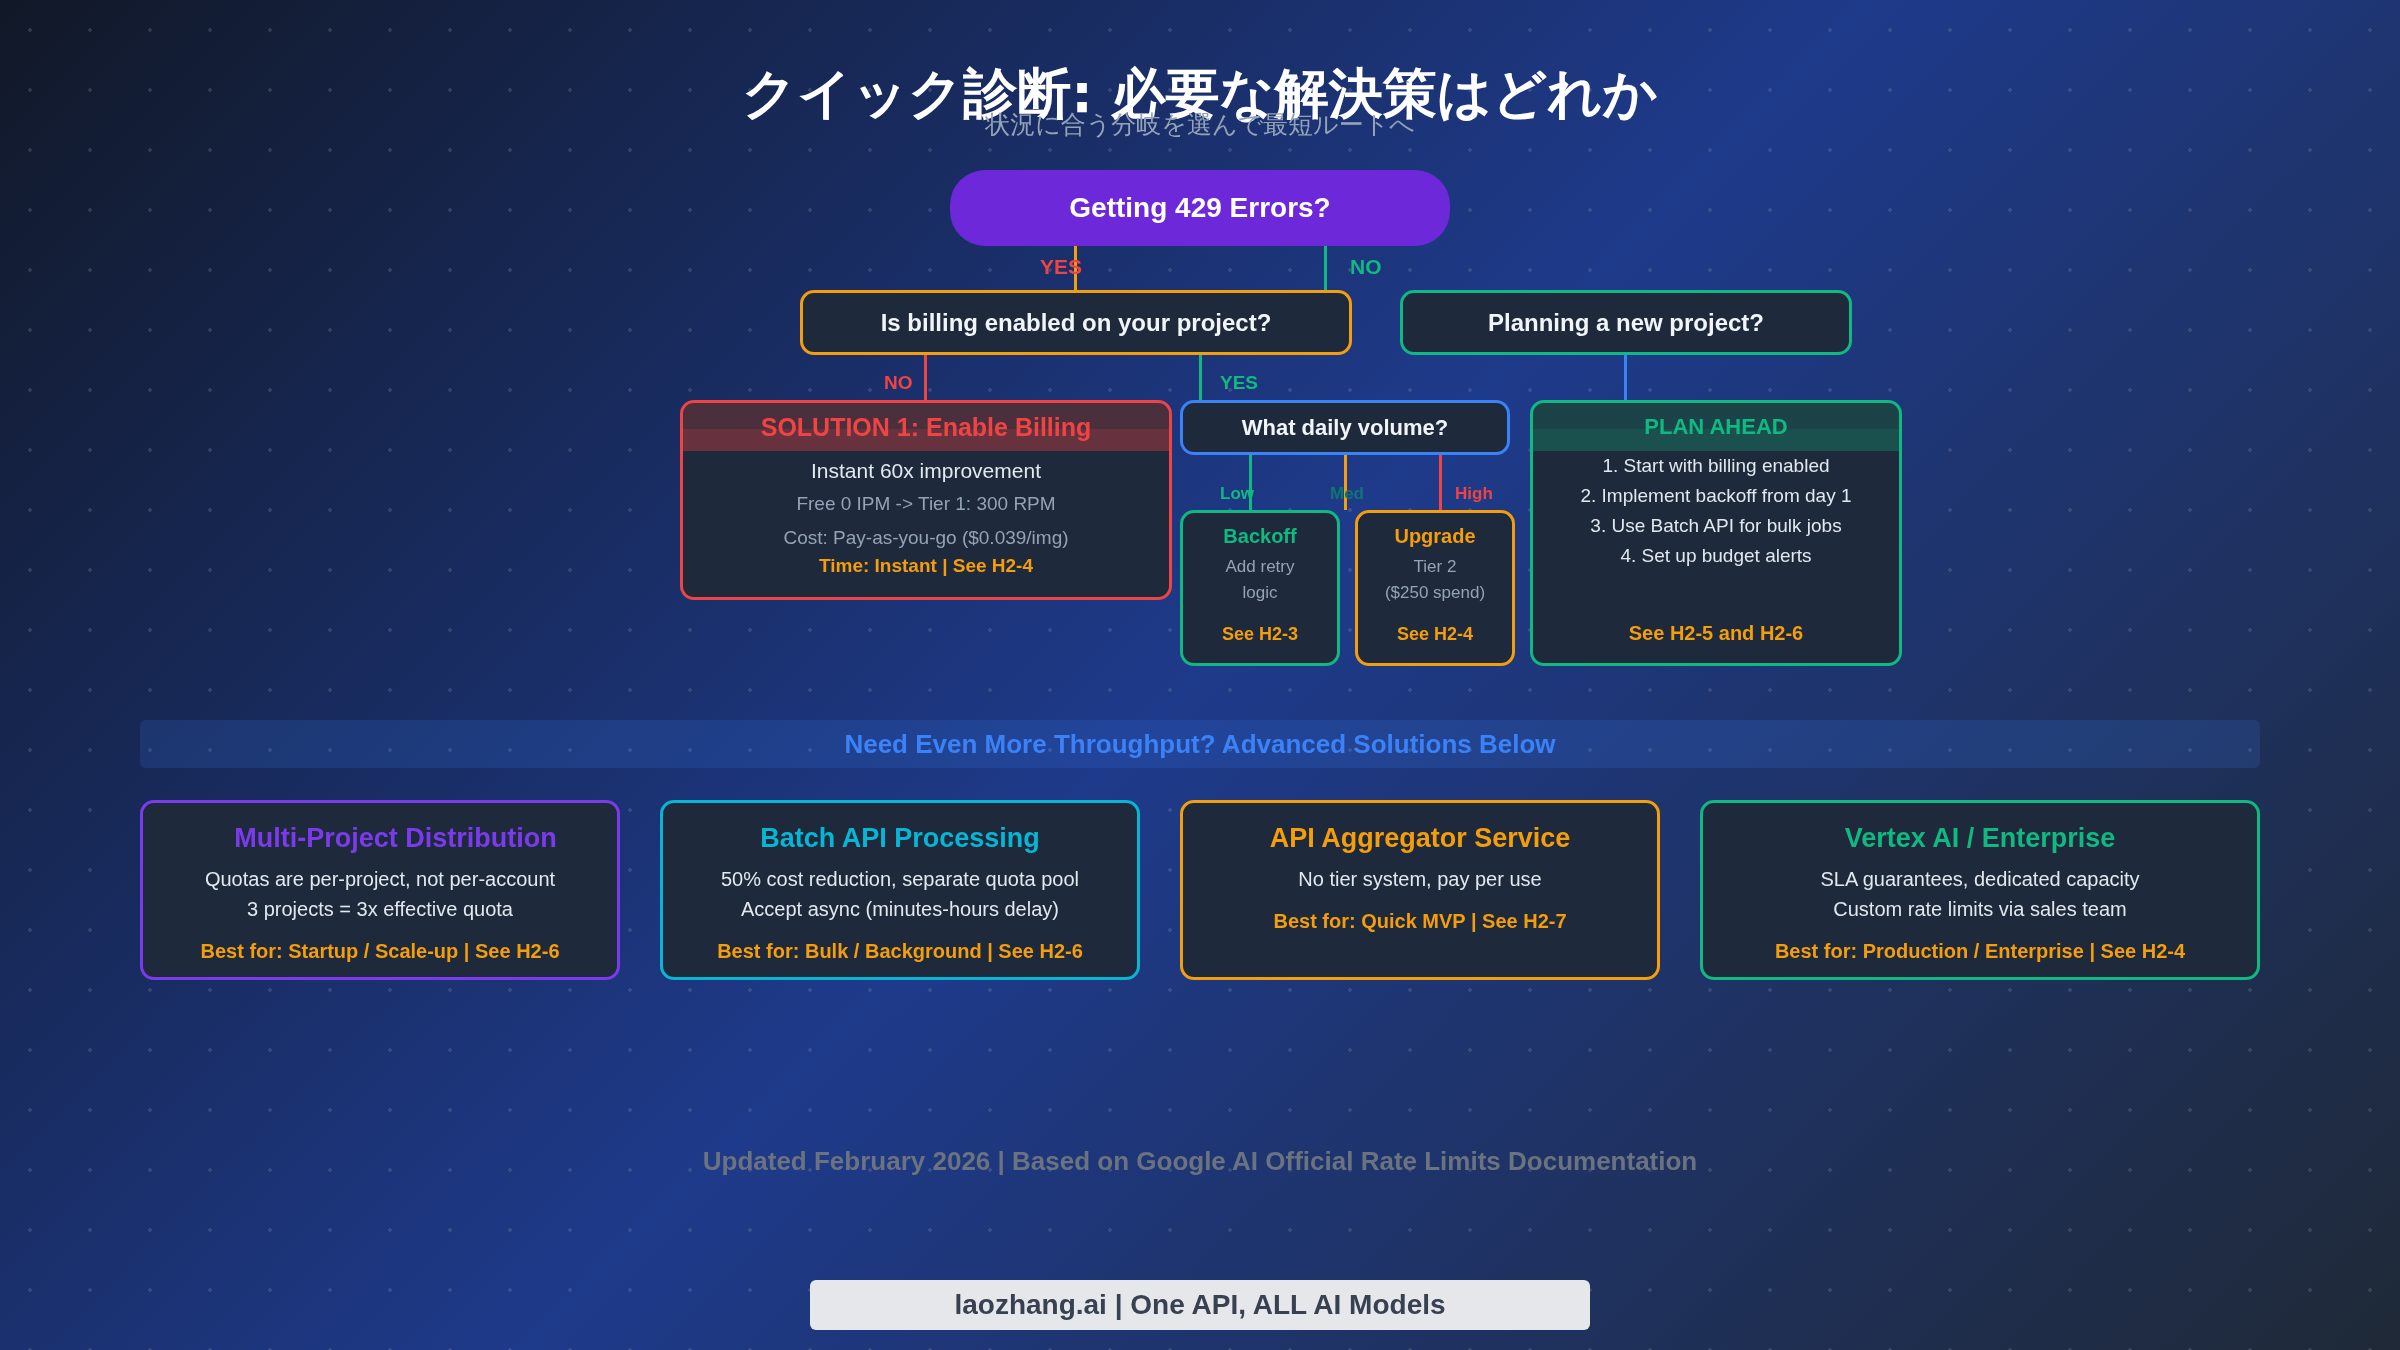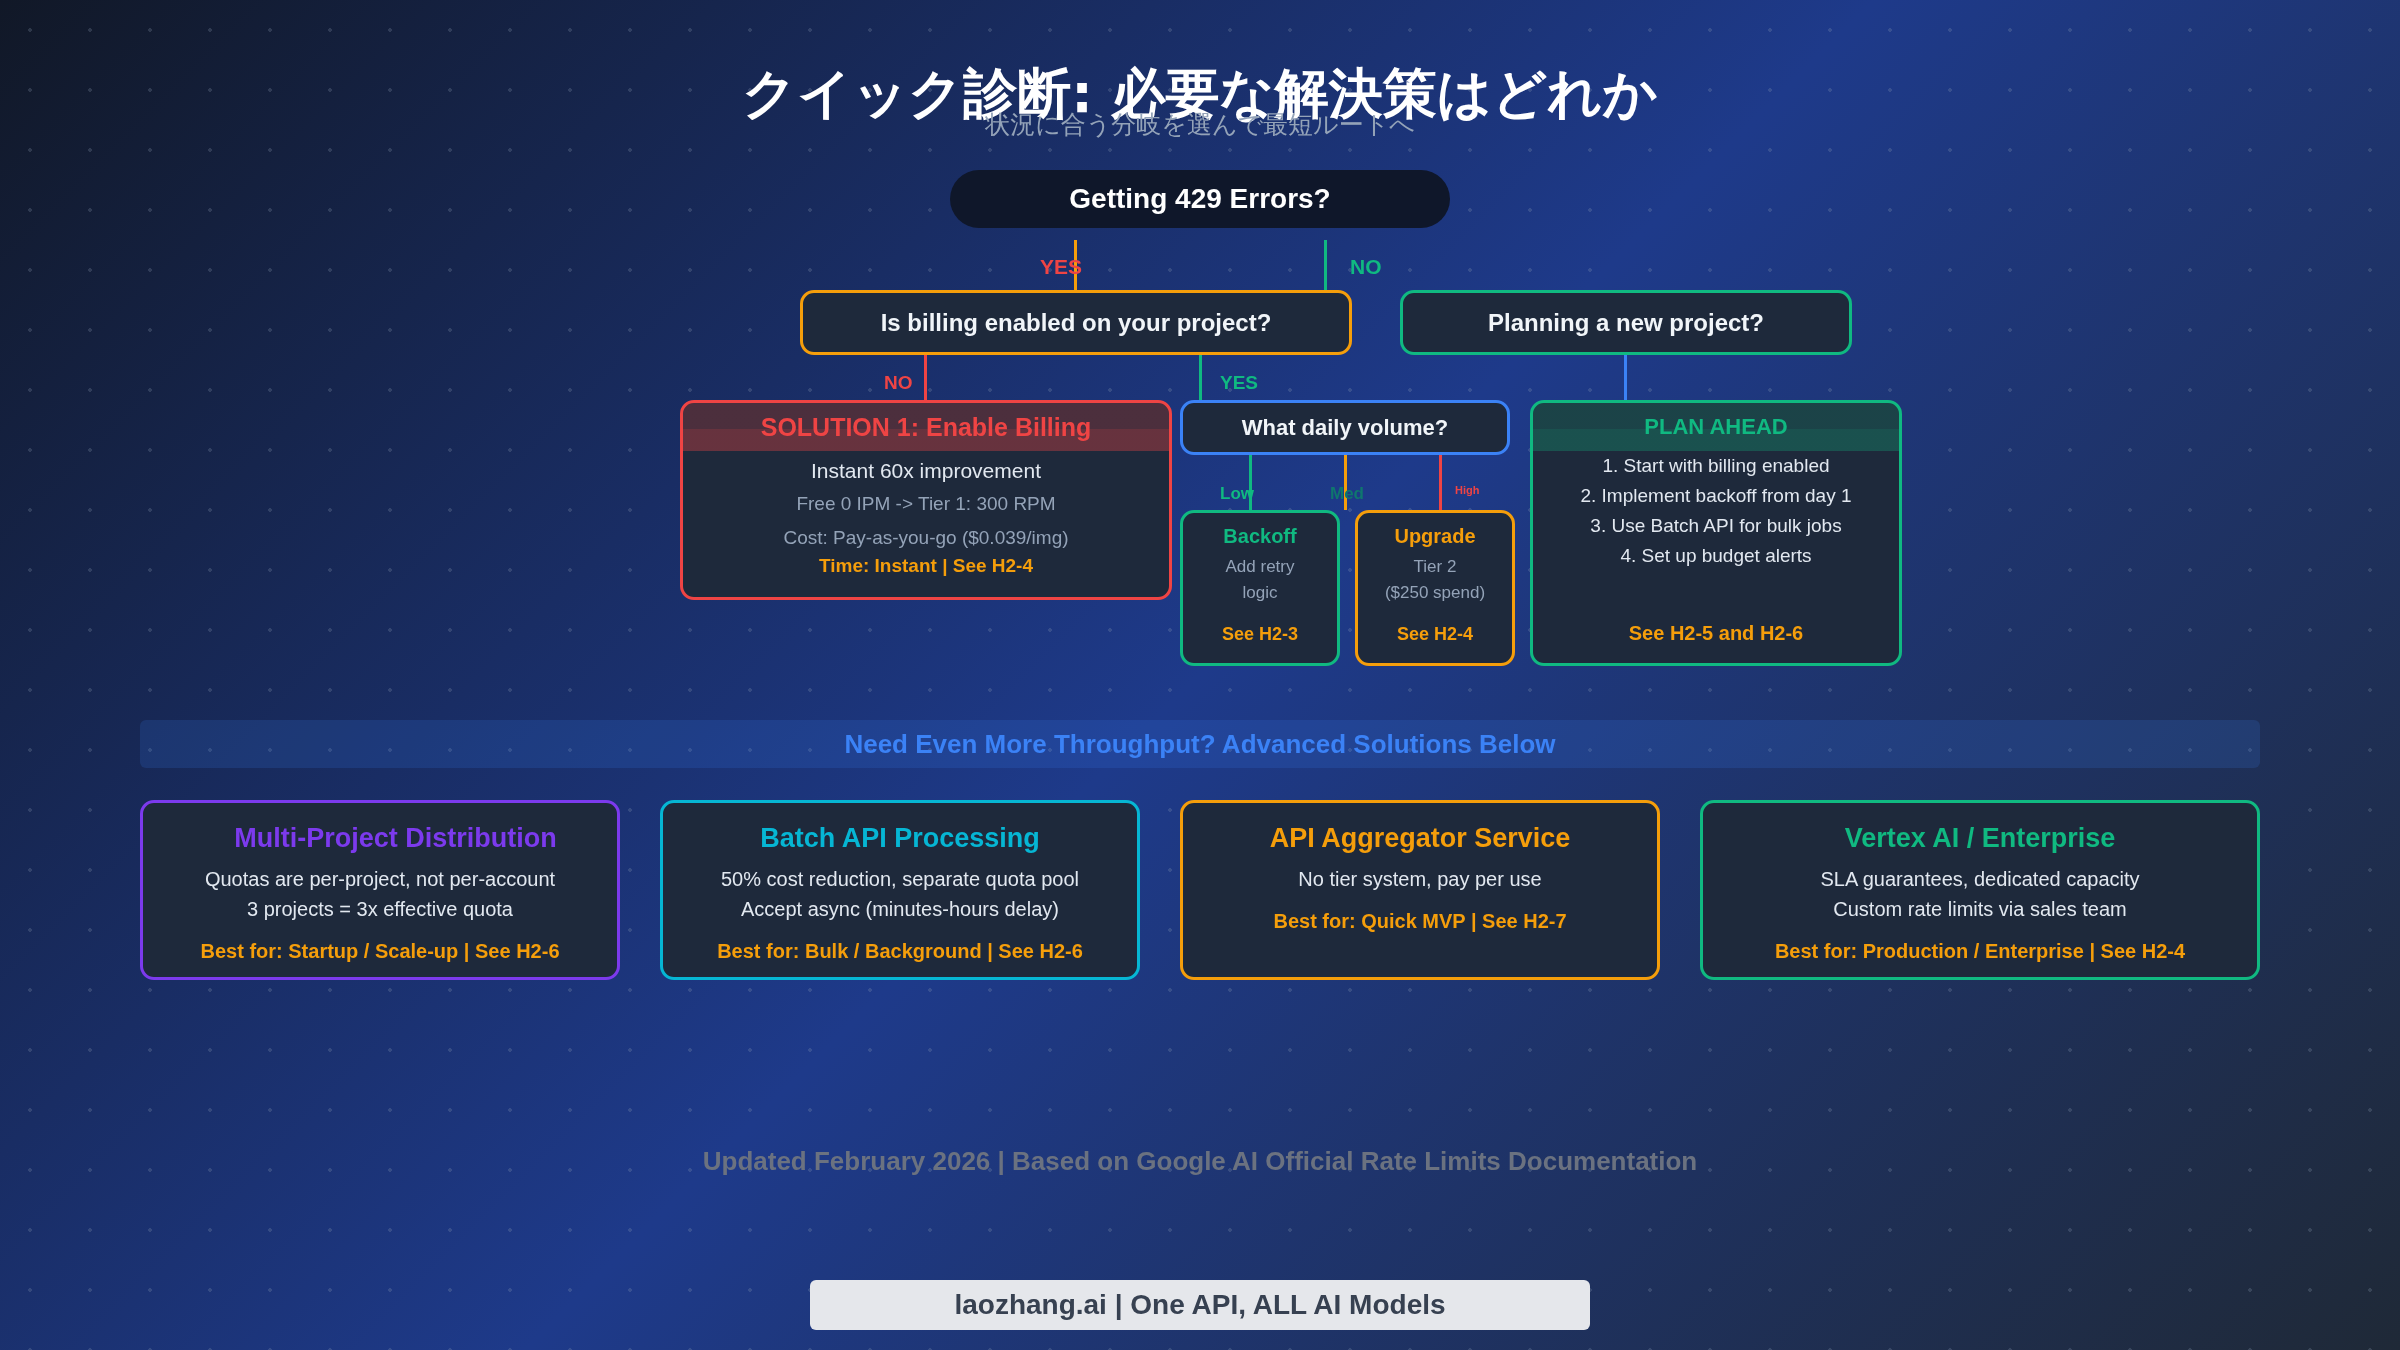--- a/index.html
+++ b/index.html
@@ -30,22 +30,22 @@
     font-family: "DejaVu Sans", sans-serif;
   }
   .line { position: absolute; width: 3px; }
   .lbl { position: absolute; font-size: 21px; font-weight: bold; }
   .node {
     position: absolute; background: #1e293b; border: 3px solid; border-radius: 14px;
     display: flex; align-items: center; justify-content: center;
     color: #f1f5f9; font-weight: bold;
   }
   .root {
-    left: 950px; top: 170px; width: 500px; height: 58px;
-    background: #0f172a; border: none; border-radius: 35px;
+    left: 950px; top: 170px; width: 500px; height: 76px;
+    background: #6d28d9; border: none; border-radius: 35px;
     font-size: 28px; color: #ffffff;
   }
   .sol {
     position: absolute; background: #1e293b; border: 3px solid; border-radius: 14px; overflow: hidden;
     text-align: center;
   }
   .sol-head {
     height: 48px; display: flex; align-items: center; justify-content: center;
     font-size: 25px; font-weight: bold;
   }
@@ -99,21 +99,21 @@
 <div class="line" style="left:1249px; top:454px; height:56px; background:#10b981;"></div>
 <div class="line" style="left:1344px; top:454px; height:56px; background:#f59e0b;"></div>
 <div class="line" style="left:1439px; top:454px; height:56px; background:#ef4444;"></div>
 
 <div class="lbl" style="left:1040px; top:255px; color:#ef4444;">YES</div>
 <div class="lbl" style="left:1350px; top:255px; color:#10b981;">NO</div>
 <div class="lbl" style="left:884px; top:372px; color:#ef4444; font-size:19px;">NO</div>
 <div class="lbl" style="left:1220px; top:372px; color:#10b981; font-size:19px;">YES</div>
 <div class="lbl" style="left:1220px; top:484px; color:#10b981; font-size:17px;">Low</div>
 <div class="lbl" style="left:1330px; top:484px; color:#0f766e; font-size:17px;">Med</div>
-<div class="lbl" style="left:1455px; top:484px; color:#ef4444; font-size:11px;">High</div>
+<div class="lbl" style="left:1455px; top:484px; color:#ef4444; font-size:17px;">High</div>
 
 <div class="node root">
   <span>Getting 429 Errors?</span>
 </div>
 
 <div class="node" style="left:800px; top:290px; width:552px; height:65px; border-color:#f59e0b; font-size:24px;">
   <span>Is billing enabled on your project?</span>
 </div>
 <div class="node" style="left:1400px; top:290px; width:452px; height:65px; border-color:#10b981; font-size:24px;">
   <span>Planning a new project?</span>

